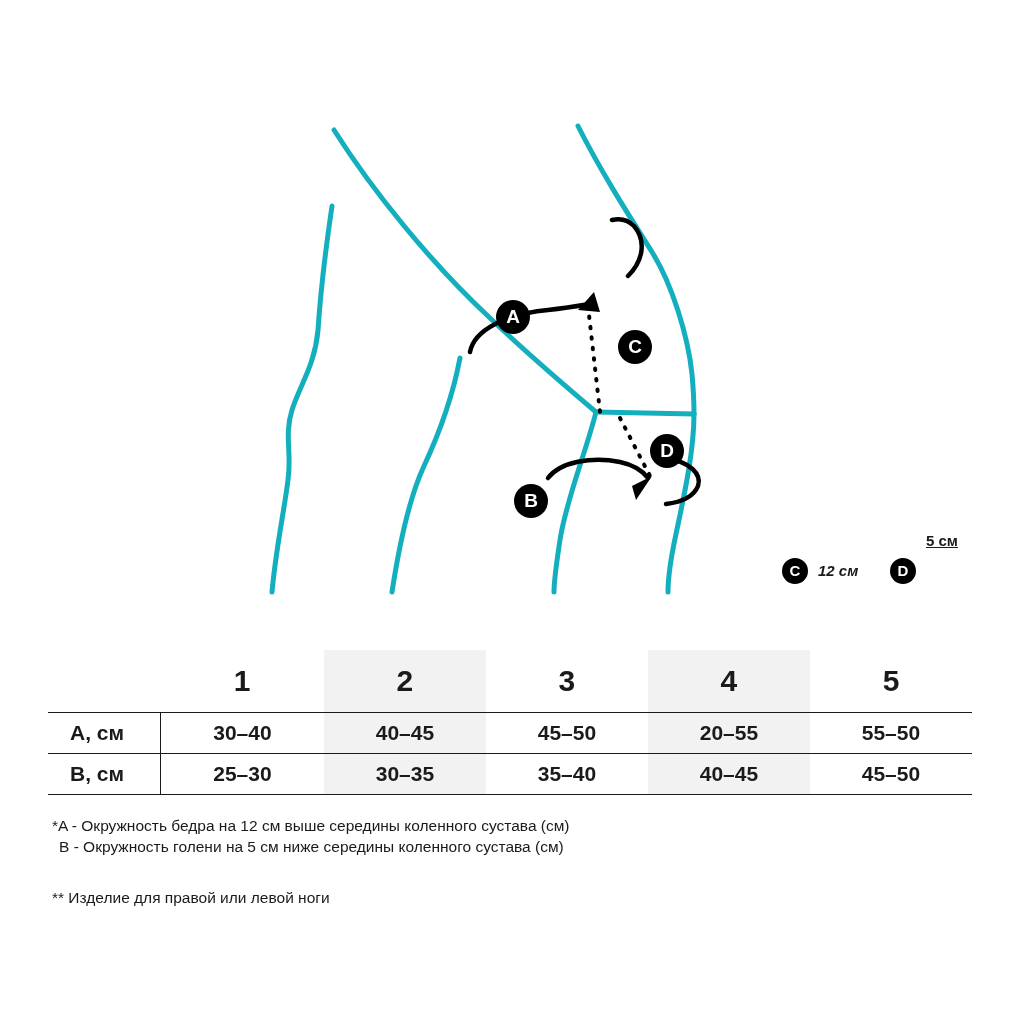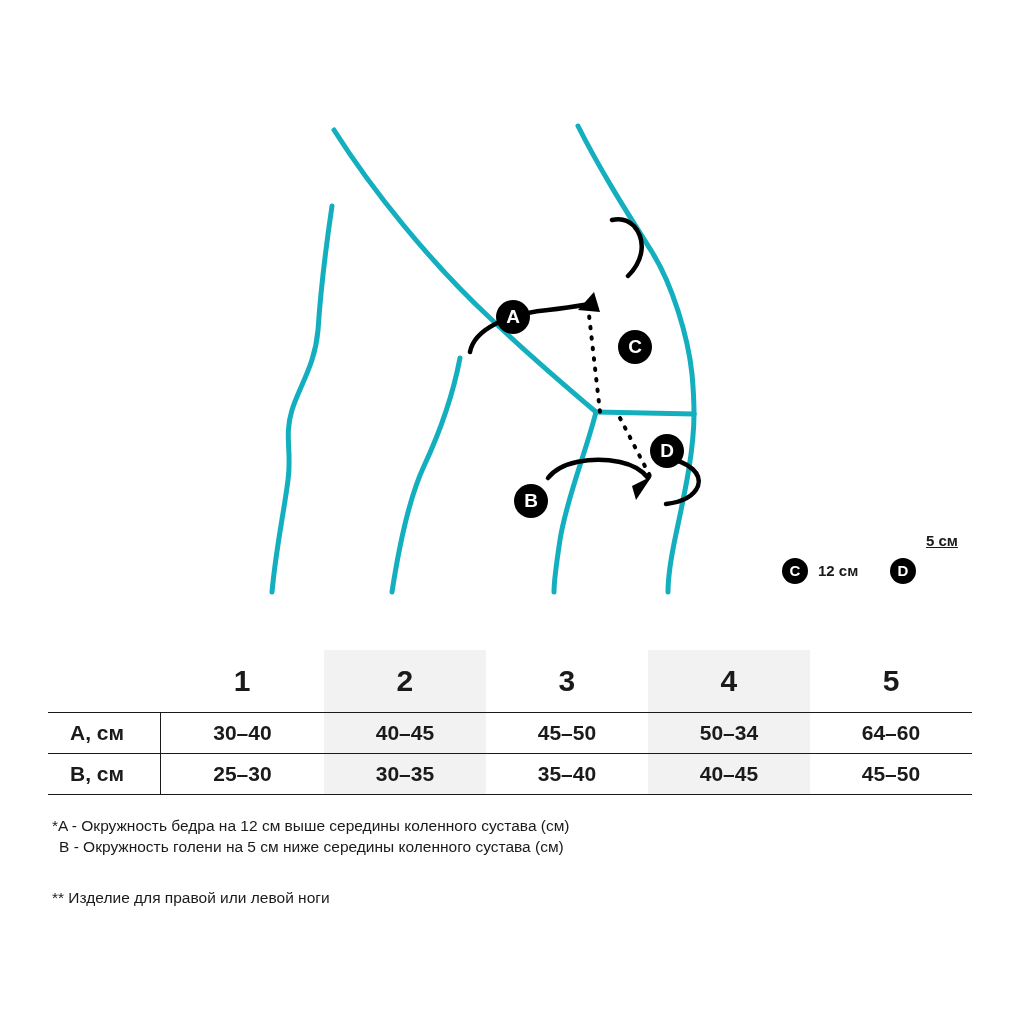--- a/index.html
+++ b/index.html
@@ -177,42 +177,42 @@
         <path d="M620,418 L650,476"></path>
       </g>
     </svg>
 
     <div class="badge big" style="left:496px; top:300px;">A</div>
     <div class="badge big" style="left:514px; top:484px;">B</div>
     <div class="badge big" style="left:618px; top:330px;">C</div>
     <div class="badge big" style="left:650px; top:434px;">D</div>
 
     <div class="badge small" style="left:782px; top:558px;">C</div>
-    <div class="legend-text" style="left:818px; top:558px;">12 см</div>
+    <div class="legend-text" style="left:818px; top:558px;font-style:italic;">12 см</div>
     <div class="badge small" style="left:890px; top:558px;">D</div>
     <div class="legend-text" style="left:926px; top:528px;text-decoration:underline;">5 см</div>
   </div>
 
   <table class="size-table">
     <tbody>
       <tr class="hdr-row">
         <td class="rowlabel"></td>
         <td class="vsep">1</td>
         <td class="col-shaded">2</td>
         <td>3</td>
         <td class="col-shaded">4</td>
         <td>5</td>
       </tr>
       <tr class="data-row">
         <td class="rowlabel">A, см</td>
         <td class="vsep">30–40</td>
         <td class="col-shaded">40–45</td>
         <td>45–50</td>
-        <td class="col-shaded">50–34</td>
-        <td>64–60</td>
+        <td class="col-shaded">20–55</td>
+        <td>55–50</td>
       </tr>
       <tr class="data-row">
         <td class="rowlabel">B, см</td>
         <td class="vsep">25–30</td>
         <td class="col-shaded">30–35</td>
         <td>35–40</td>
         <td class="col-shaded">40–45</td>
         <td>45–50</td>
       </tr>
     </tbody>

